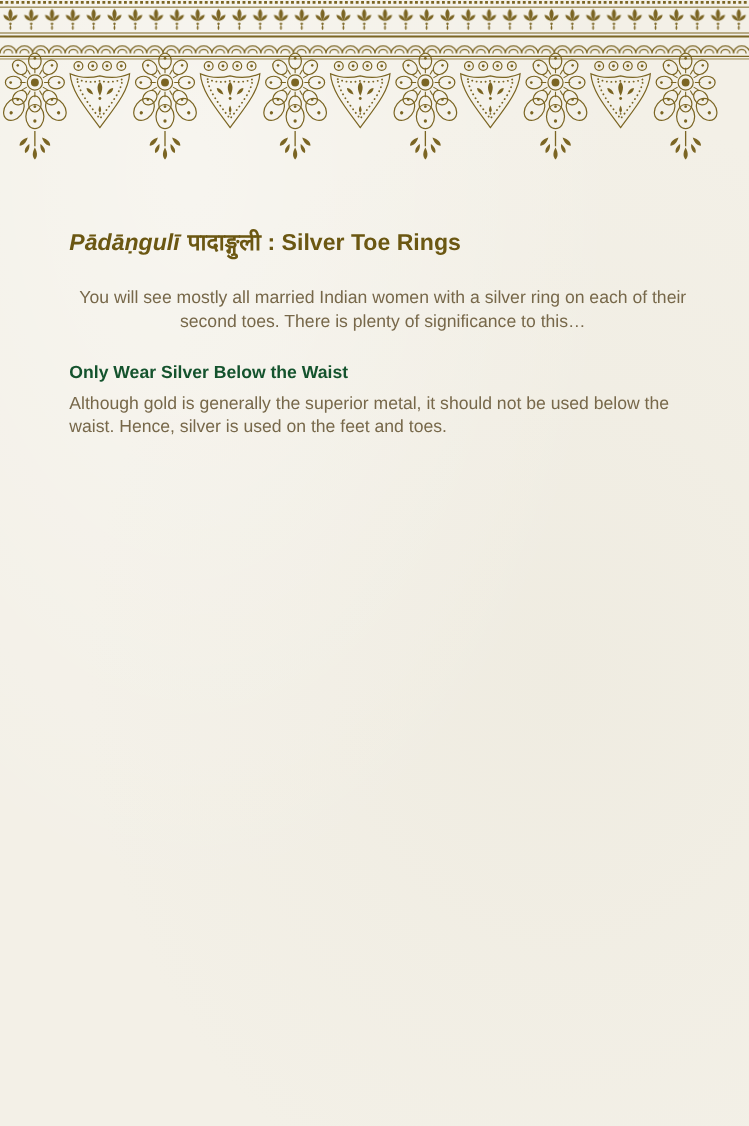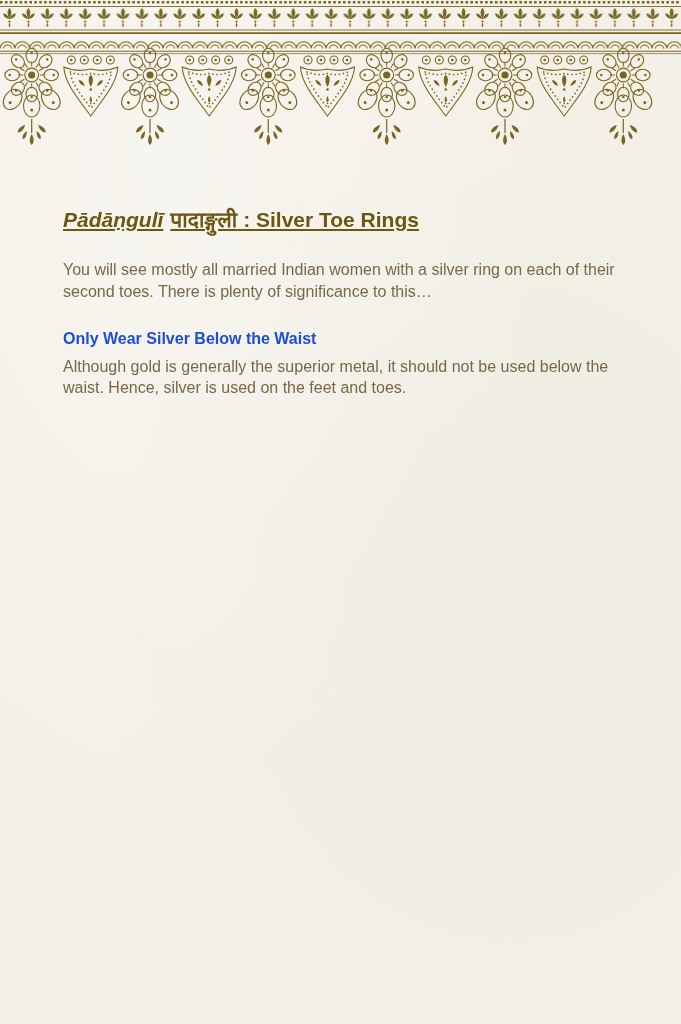--- a/index.html
+++ b/index.html
@@ -25,44 +25,43 @@
     padding: 0 48px 0 63px;
     color: #77684a;
   }
   .title {
     margin: 57px 0 0 0;
     font-size: 21px;
     line-height: 30px;
     font-weight: 700;
     color: #6b5712;
     white-space: pre-wrap;
-    text-decoration: underline;
   }
   .title-latin {
     font-style: italic;
     margin-right: 7px;
   }
   .title-dev {
     font-family: "DejaVu Sans", "Liberation Sans", sans-serif;
     font-style: normal;
   }
   .para {
     margin: 0;
     font-size: 16px;
     line-height: 21.5px;
     max-width: 570px;
     white-space: pre-wrap;
   }
-  .p-intro   { margin-top: 24px; }
+  .p-intro   { margin-top: 24px; text-align: center; }
   .subhead {
     margin: 26px 0 0 0;
     font-size: 16px;
     line-height: 21.5px;
     font-weight: 700;
-    color: #1d4ed8;
+    color: #14532d;
   }
   .p-ayur    { margin-top: 19px; }
   .p-closing { margin-top: 6px; }
   .it { font-style: italic; }
 </style>
 </head>
 <body>
 
 <div class="border-wrap">
   <svg width="681" height="148" viewBox="0 0 681 148" xmlns="http://www.w3.org/2000/svg">

